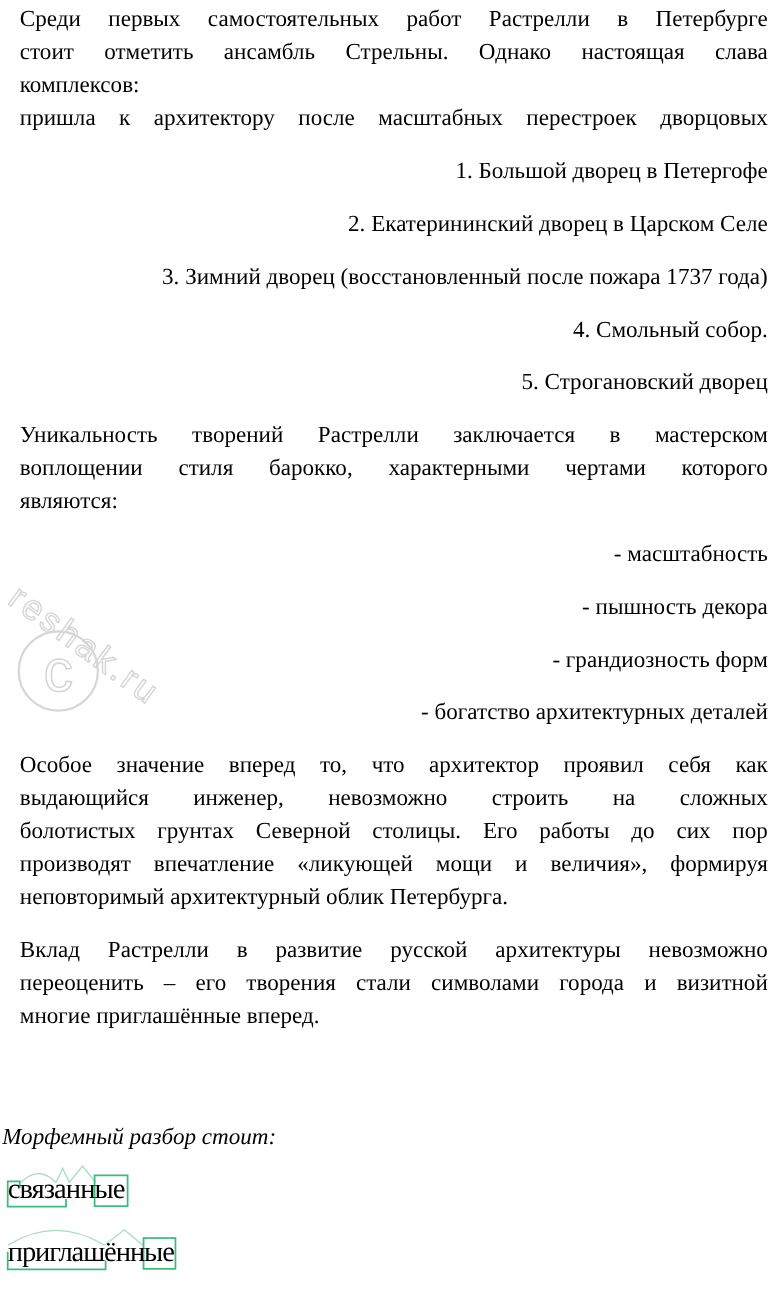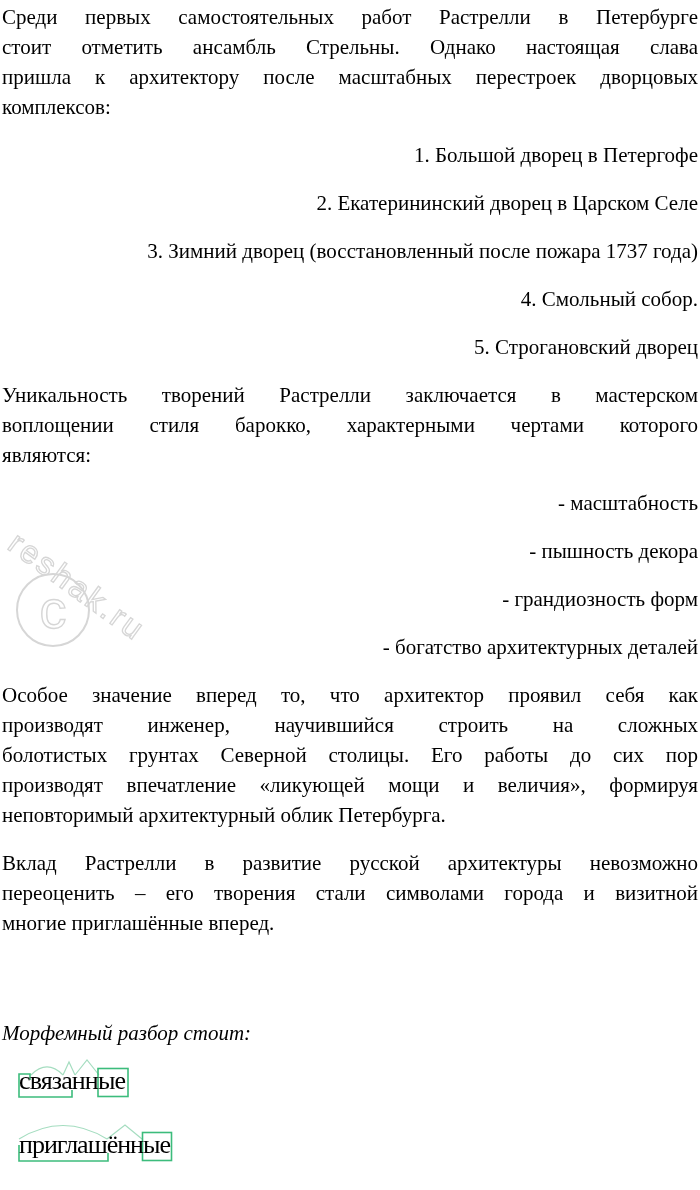--- a/index.html
+++ b/index.html
@@ -16,28 +16,29 @@
   .doc {
     position: relative;
     padding: 2px 2px 0 2px;
     z-index: 1;
   }
   .para { margin: 0 0 18px 0; }
   .jline {
     text-align: justify;
     text-align-last: justify;
     white-space: normal;
+    margin-left: 16px;
   }
   .jline.last { text-align-last: left; }
   .list-item { margin: 0 0 18px 0; text-align: right; }
   .morpheme-heading {
     font-style: italic;
     margin: 80px 0 0 0;
   }
-  .word-block { margin: 16px; line-height: 0; }
+  .word-block { margin: 4px; line-height: 0; }
   .word-block svg { display: block; overflow: visible; }
   .word-block.first { margin-top: 7px; margin-bottom: 9px; }
   .mword {
     font-family: "Liberation Serif", "DejaVu Serif", serif;
     font-size: 26px;
     fill: #000000;
   }
   .shape-bright { stroke: #3cbc7c; fill: none; stroke-width: 1.6px; }
   .shape-light  { stroke: #a5ddc0; fill: none; stroke-width: 1.2px; }
   .watermark {
@@ -59,22 +60,22 @@
   <text class="wm-stroke" x="12" y="30" transform="rotate(36 12 30)" font-size="32" letter-spacing="3" stroke-width="1.3">reshak.ru</text>
   <circle cx="59" cy="92" r="36" fill="none" stroke="#d6d6d6" stroke-width="2"></circle>
   <text class="wm-stroke" x="59" y="110" text-anchor="middle" font-size="54" stroke-width="1.4">c</text>
 </svg>
 
 <div class="doc">
 
   <div class="para">
     <div class="jline">Среди первых самостоятельных работ Растрелли в Петербурге</div>
     <div class="jline">стоит отметить ансамбль Стрельны. Однако настоящая слава</div>
+    <div class="jline last">комплексов:</div>
     <div class="jline">пришла к архитектору после масштабных перестроек дворцовых</div>
-    <div class="jline last">комплексов:</div>
   </div>
 
   <div>
     <div class="list-item">1. Большой дворец в Петергофе</div>
     <div class="list-item">2. Екатерининский дворец в Царском Селе</div>
     <div class="list-item">3. Зимний дворец (восстановленный после пожара 1737 года)</div>
     <div class="list-item">4. Смольный собор.</div>
     <div class="list-item">5. Строгановский дворец</div>
   </div>
 
@@ -86,21 +87,21 @@
 
   <div>
     <div class="list-item">- масштабность</div>
     <div class="list-item">- пышность декора</div>
     <div class="list-item">- грандиозность форм</div>
     <div class="list-item">- богатство архитектурных деталей</div>
   </div>
 
   <div class="para">
     <div class="jline">Особое значение вперед то, что архитектор проявил себя как</div>
-    <div class="jline">производят инженер, научившийся строить на сложных</div>
+    <div class="jline">выдающийся инженер, невозможно строить на сложных</div>
     <div class="jline">болотистых грунтах Северной столицы. Его работы до сих пор</div>
     <div class="jline">производят впечатление «ликующей мощи и величия», формируя</div>
     <div class="jline last">неповторимый архитектурный облик Петербурга.</div>
   </div>
 
   <div class="para">
     <div class="jline">Вклад Растрелли в развитие русской архитектуры невозможно</div>
     <div class="jline">переоценить – его творения стали символами города и визитной</div>
     <div class="jline last">многие приглашённые вперед.</div>
   </div>

